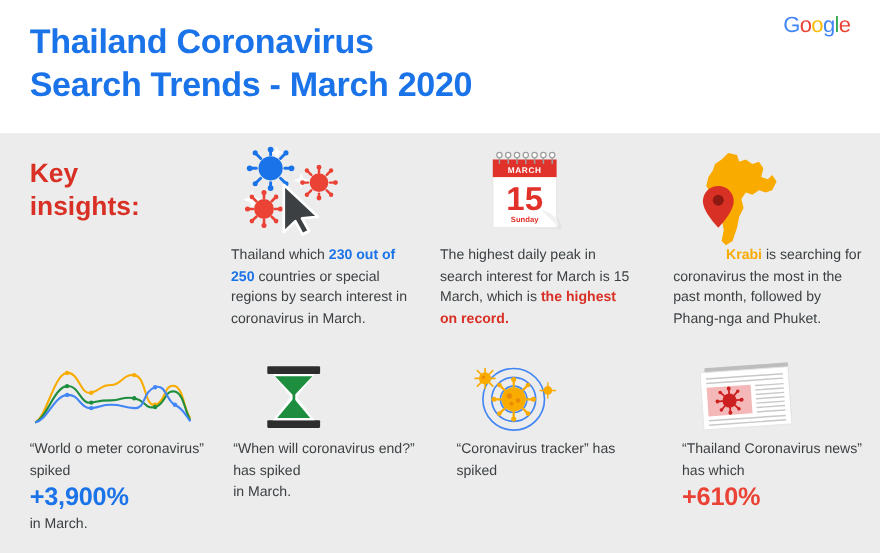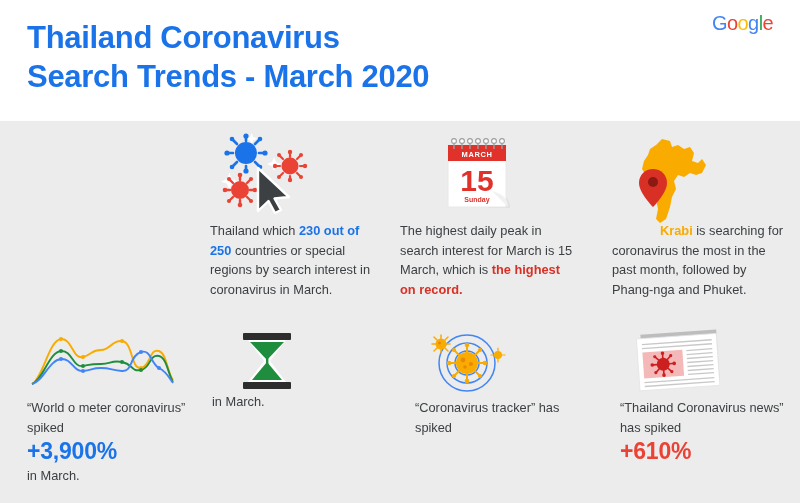--- a/index.html
+++ b/index.html
@@ -75,20 +75,22 @@
 <div class="page">
 
   <div class="header">
     <div class="title">Thailand Coronavirus
 Search Trends - March 2020</div>
     <div class="google-logo">
       <span class="g-b">G</span><span class="g-r">o</span><span class="g-y">o</span><span class="g-b">g</span><span class="g-g">l</span><span class="g-r">e</span>
     </div>
   </div>
 
+  <div class="key-insights">Key
+insights:</div>
 
   <div class="card r1" id="card-rank">
     <div class="card-icon">
       <svg width="110" height="78" viewBox="0 0 110 78">
 
         <g fill="#ffffff">
           <path d="M17 44 l2.4 -6 l2.4 6 l6 2.4 l-6 2.4 l-2.4 6 l-2.4 -6 l-6 -2.4 z"></path>
           <path d="M62 27 l2.0 -5 l2.0 5 l5 2.0 l-5 2.0 l-2.0 5 l-2.0 -5 l-5 -2.0 z"></path>
           <path d="M40 2 l1.6 -4 l1.6 4 l4 1.6 l-4 1.6 l-1.6 4 l-1.6 -4 l-4 -1.6 z"></path>
         </g>
@@ -266,20 +268,21 @@
     <div class="card-icon" style="height:62px">
       <svg width="110" height="62" viewBox="0 0 110 62">
         <rect x="31" y="3" width="48" height="7" rx="1" fill="#2d2d2d"></rect>
         <rect x="31" y="52" width="48" height="7" rx="1" fill="#2d2d2d"></rect>
         <path d="M36 10 L74 10 L58 31 L74 52 L36 52 L52 31 Z" fill="#ffffff"></path>
         <path d="M38 12 L72 12 L55 30 Z" fill="#1e8e3e"></path>
         <path d="M55 32 L70 50 L40 50 Z" fill="#1e8e3e"></path>
         <rect x="54" y="28" width="2.4" height="8" fill="#1e8e3e"></rect>
       </svg>
     </div>
+    <div class="card-text">“When will coronavirus end?” has spiked</div>
     <div class="card-text" style="margin-top:0">in March.</div>
   </div>
 
   <div class="card r2" id="card-tracker">
     <div class="card-icon" style="height:62px">
       <svg width="110" height="62" viewBox="0 0 110 62">
         <g fill="none" stroke="#4285f4" stroke-width="1.5">
           <circle cx="52" cy="33" r="28"></circle>
           <circle cx="52" cy="33" r="20"></circle>
           <circle cx="52" cy="33" r="12"></circle>
@@ -385,17 +388,17 @@
             <line x1="67" y1="45" x2="93" y2="45"></line>
           </g>
 
           <g stroke="#c8c8c8" stroke-width="1.3">
             <line x1="23" y1="50" x2="93" y2="50"></line>
             <line x1="23" y1="54" x2="93" y2="54"></line>
           </g>
         </g>
       </svg>
     </div>
-    <div class="card-text">“Thailand Coronavirus news” has spiked</div>
+    <div class="card-text">“Thailand Coronavirus news” has which</div>
     <div class="stat red">+610%</div>
   </div>
 
 </div>
 
 </body></html>

